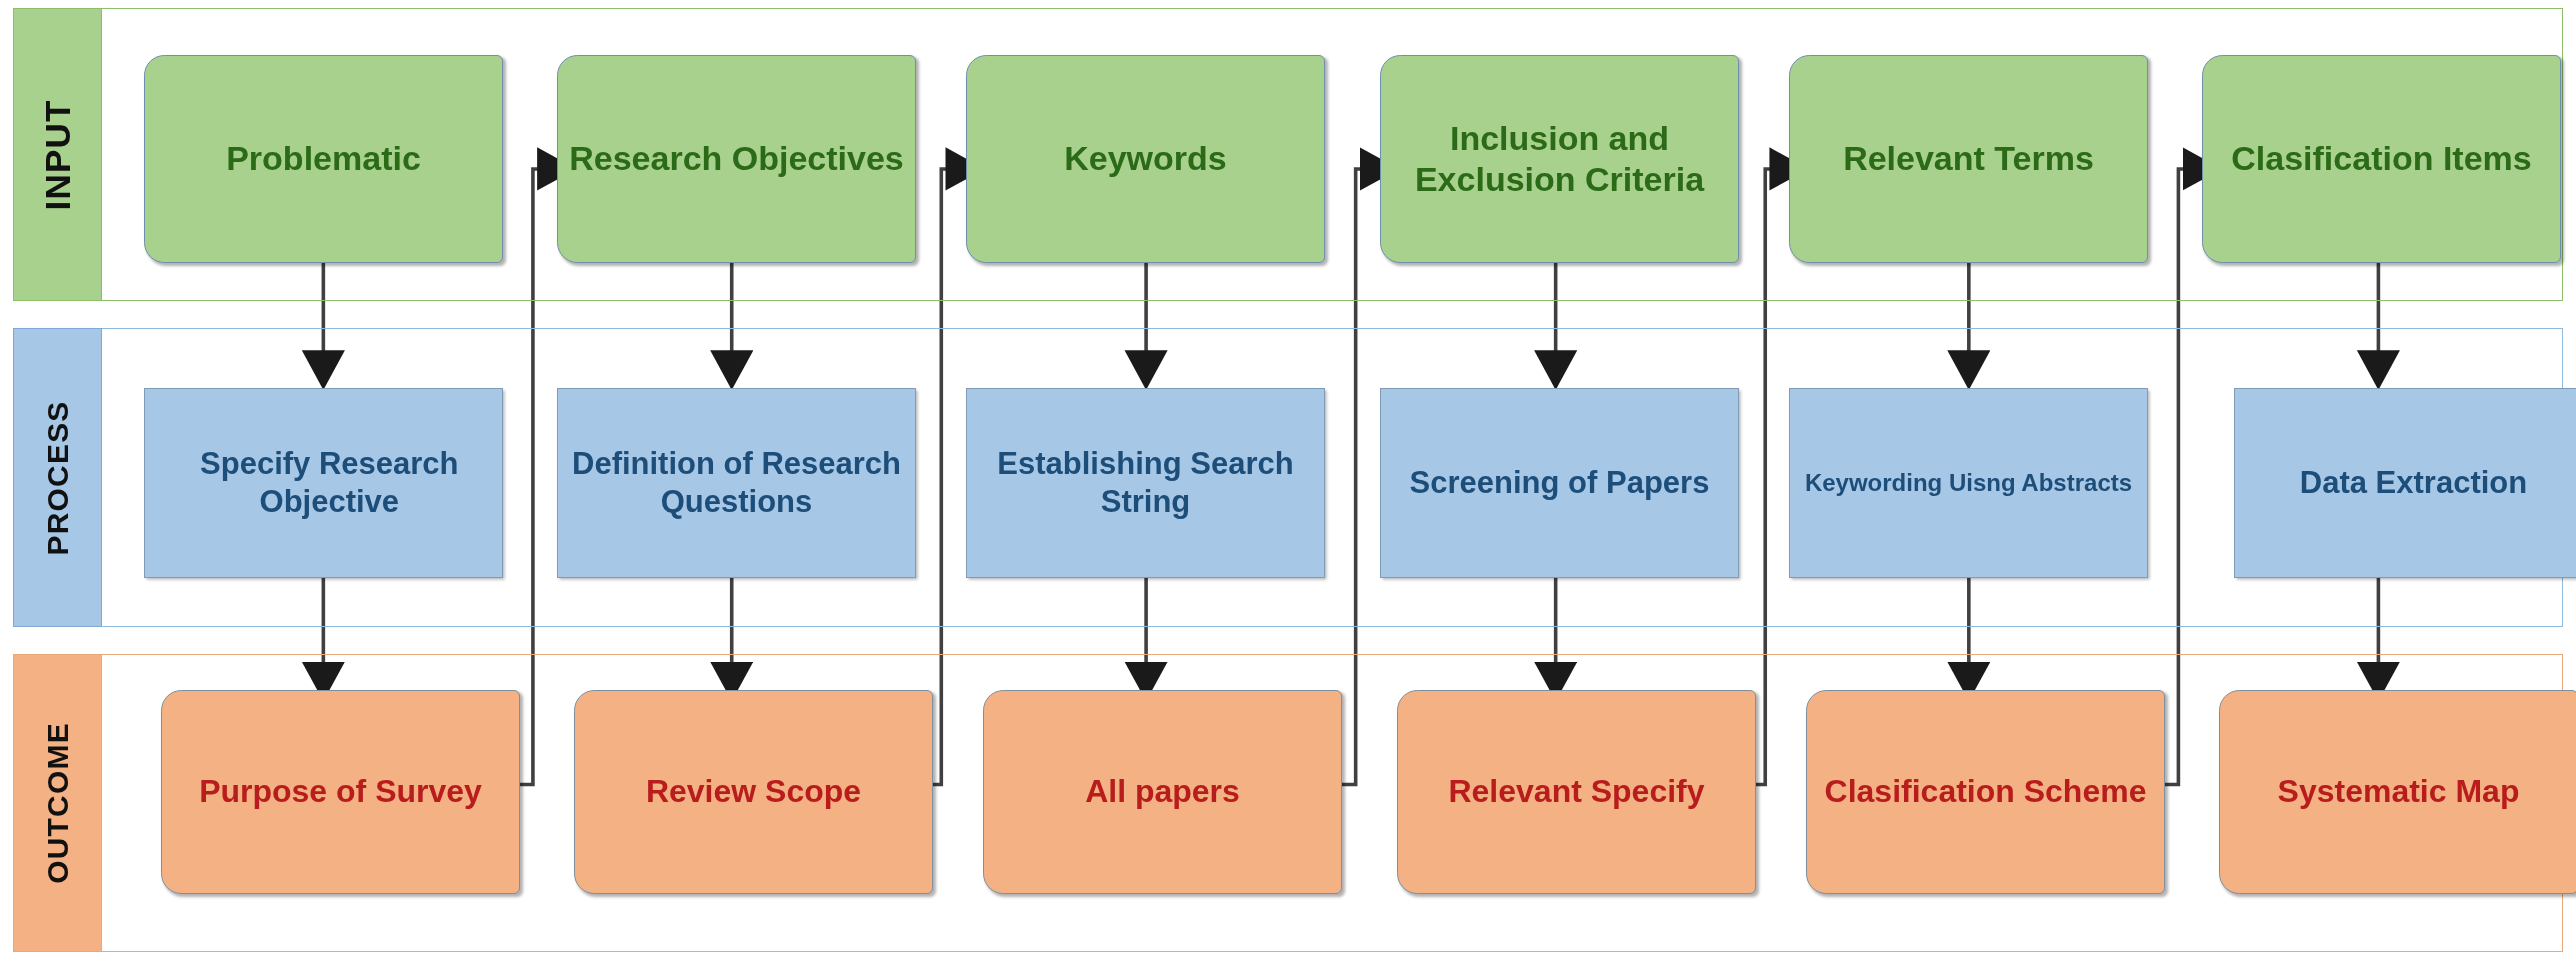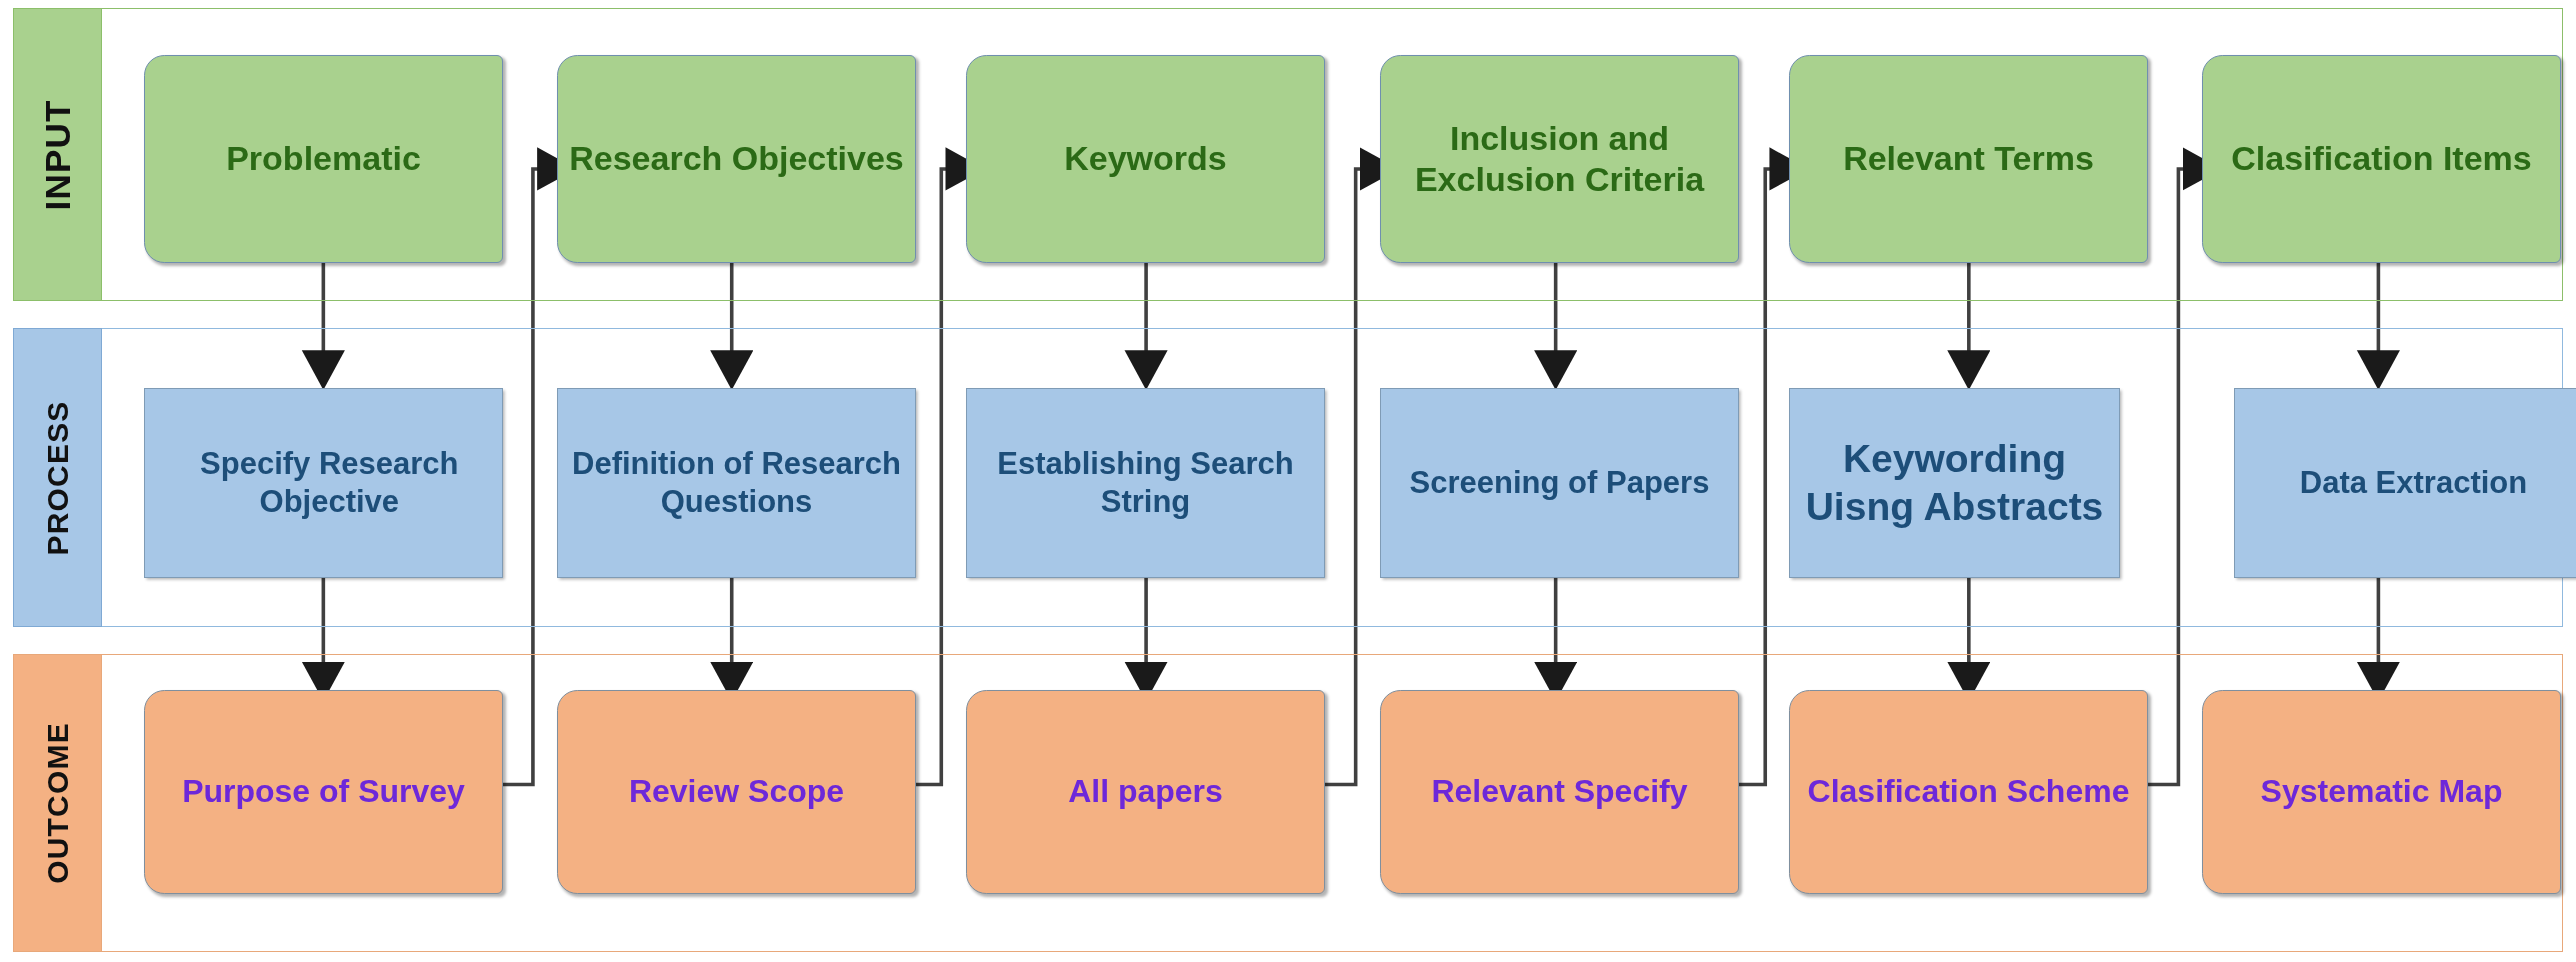--- a/index.html
+++ b/index.html
@@ -72,22 +72,23 @@
   }
   .node-process{
     background:#a7c7e7;
     border-color:#7f9bb5;
     color:#1d4e79;
     border-radius:0;
   }
   .node-outcome{
     background:#f4b183;
     border-color:#7f8f9e;
-    color:#6d28d9;
+    color:#b91c1c;
     border-radius:20.4px 6px 6px 20.4px;
+    margin-left:17px;
   }
   .node-text{ display:block; }
 
   
   .conn{ position:absolute; left:0; top:0; width:2576px; height:963px; pointer-events:none; }
 </style>
 </head>
 <body>
 
 <div id="canvas">
@@ -160,21 +161,21 @@
   </div>
   <div class="node node-process" style="left:557px; top:388px; width:359px; height:190px; font-size:31px;">
     <span class="node-text">Definition of Research Questions</span>
   </div>
   <div class="node node-process" style="left:966px; top:388px; width:359px; height:190px; font-size:31px;">
     <span class="node-text">Establishing Search String</span>
   </div>
   <div class="node node-process" style="left:1380px; top:388px; width:359px; height:190px; font-size:31px;">
     <span class="node-text">Screening of Papers</span>
   </div>
-  <div class="node node-process" style="left:1789px; top:388px; width:331px; height:190px; font-size:39px;">
+  <div class="node node-process" style="left:1789px; top:388px; width:359px; height:190px; font-size:24px;">
     <span class="node-text">Keywording Uisng Abstracts</span>
   </div>
   <div class="node node-process" style="left:2202px; top:388px; width:359px; height:190px; font-size:31px;margin-left:32px;">
     <span class="node-text">Data Extraction</span>
   </div>
 
   <div class="node node-outcome" style="left:144px; top:690px; width:359px; height:204px; font-size:32px;">
     <span class="node-text">Purpose of Survey</span>
   </div>
   <div class="node node-outcome" style="left:557px; top:690px; width:359px; height:204px; font-size:32px;text-align:center;">

